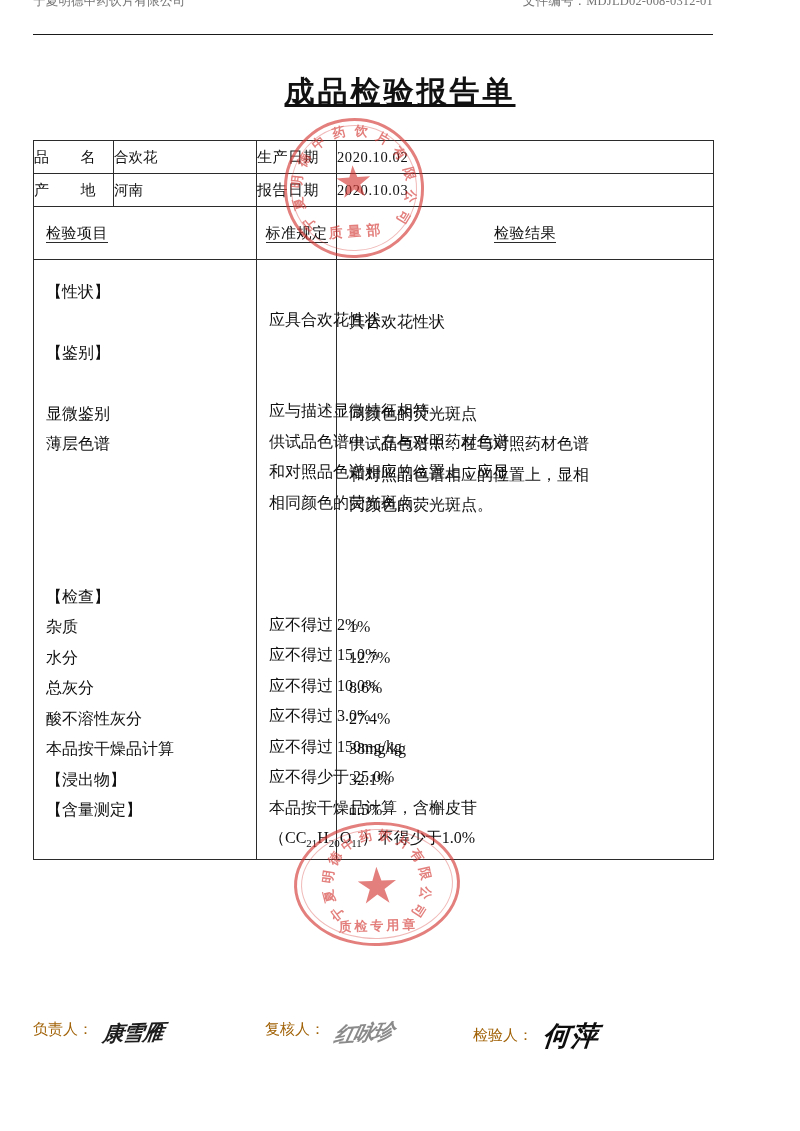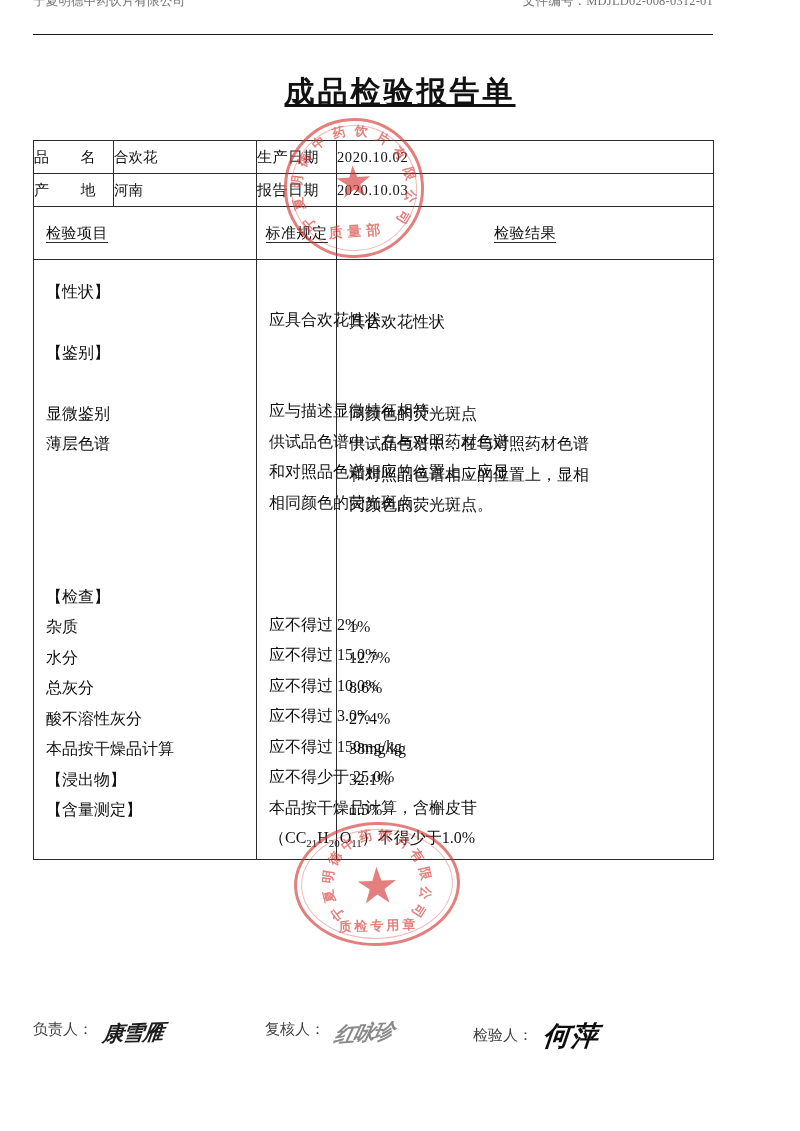--- a/index.html
+++ b/index.html
@@ -168,21 +168,21 @@
   }
   .sign-item {
     position: absolute;
     display: flex;
     align-items: flex-end;
     white-space: nowrap;
   }
   .sign-item.s1 { left: 0; }
   .sign-item.s2 { left: 232px; }
   .sign-item.s3 { left: 440px; }
-  .sign-label { color: #404040; }
+  .sign-label { color: #a16207; }
   .sig {
     margin-left: 10px;
     font-family: "DejaVu Serif", serif;
     font-style: italic;
     font-weight: bold;
     line-height: 1;
     position: relative;
     top: 4px;
   }
   .sig.a { font-size: 21px; color: #1d1d1d; transform: skewX(-9deg) rotate(-2deg); letter-spacing: -1px; }

